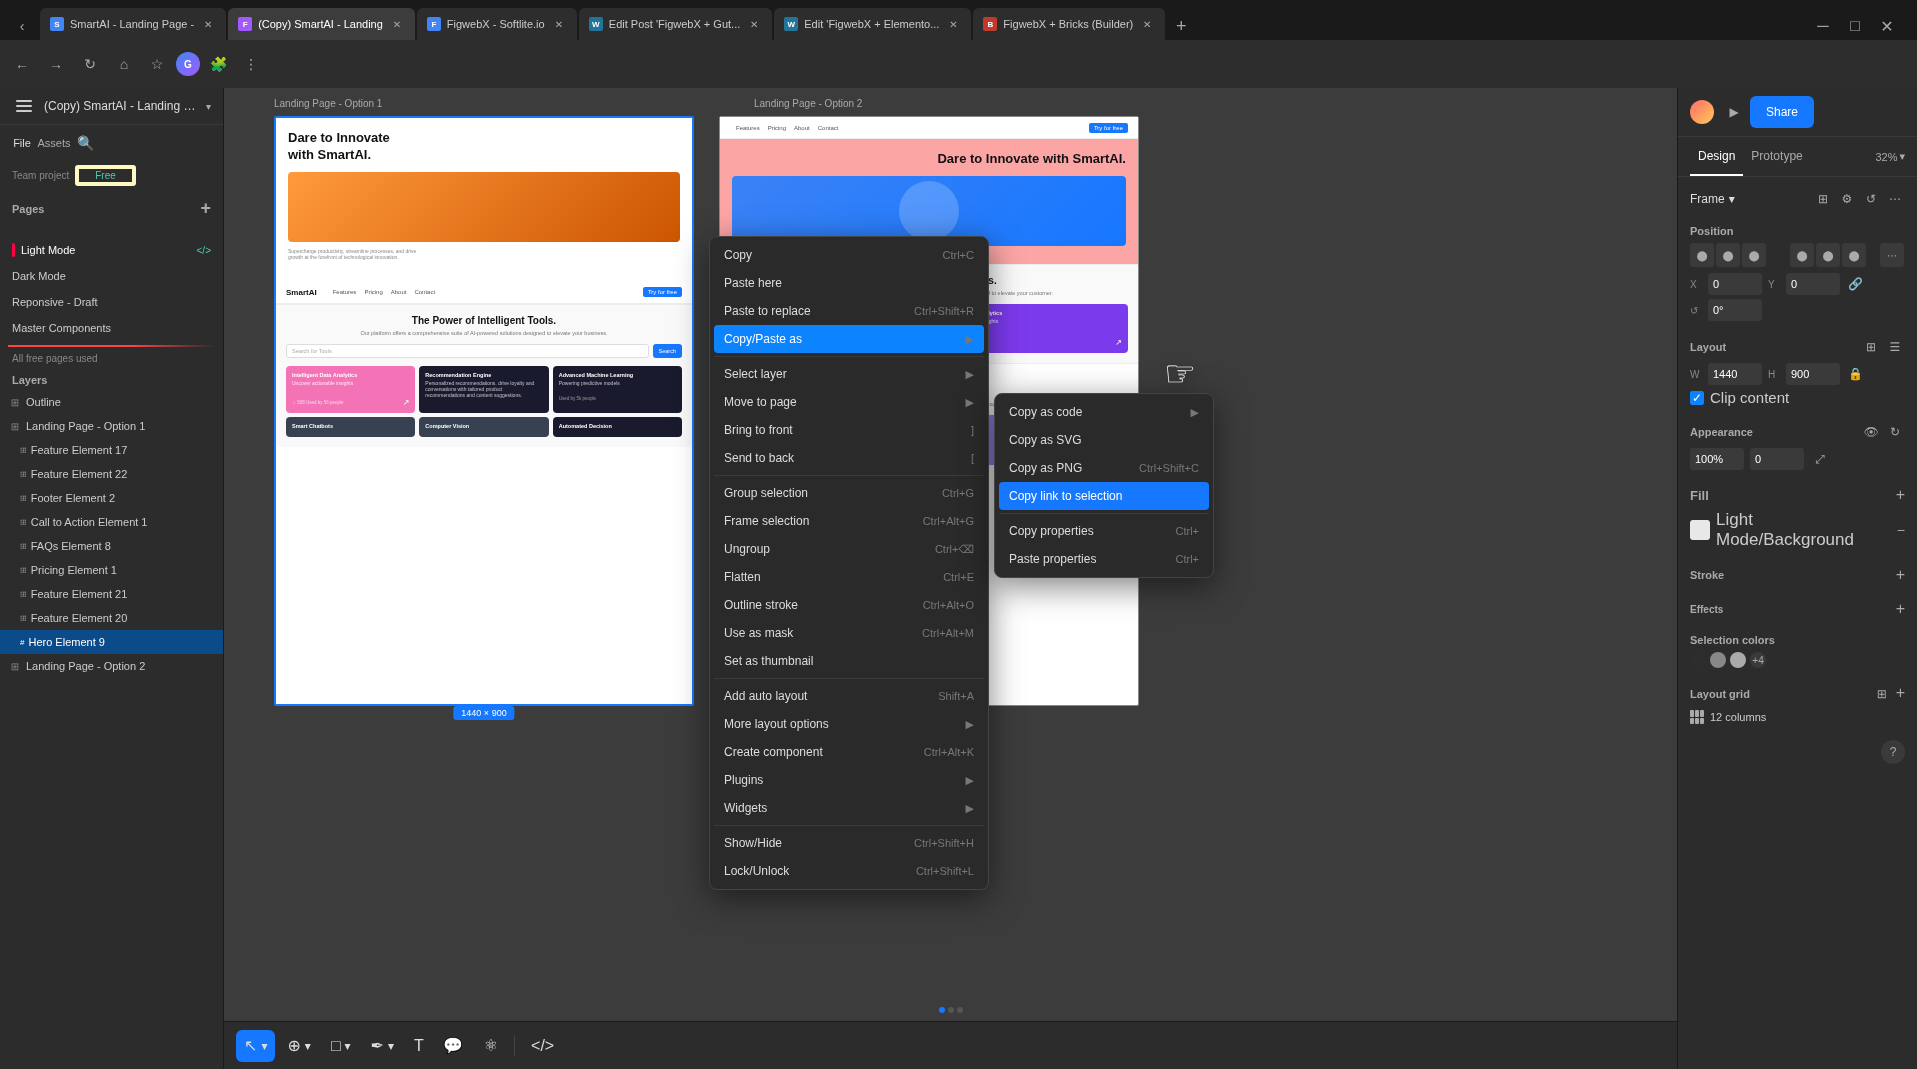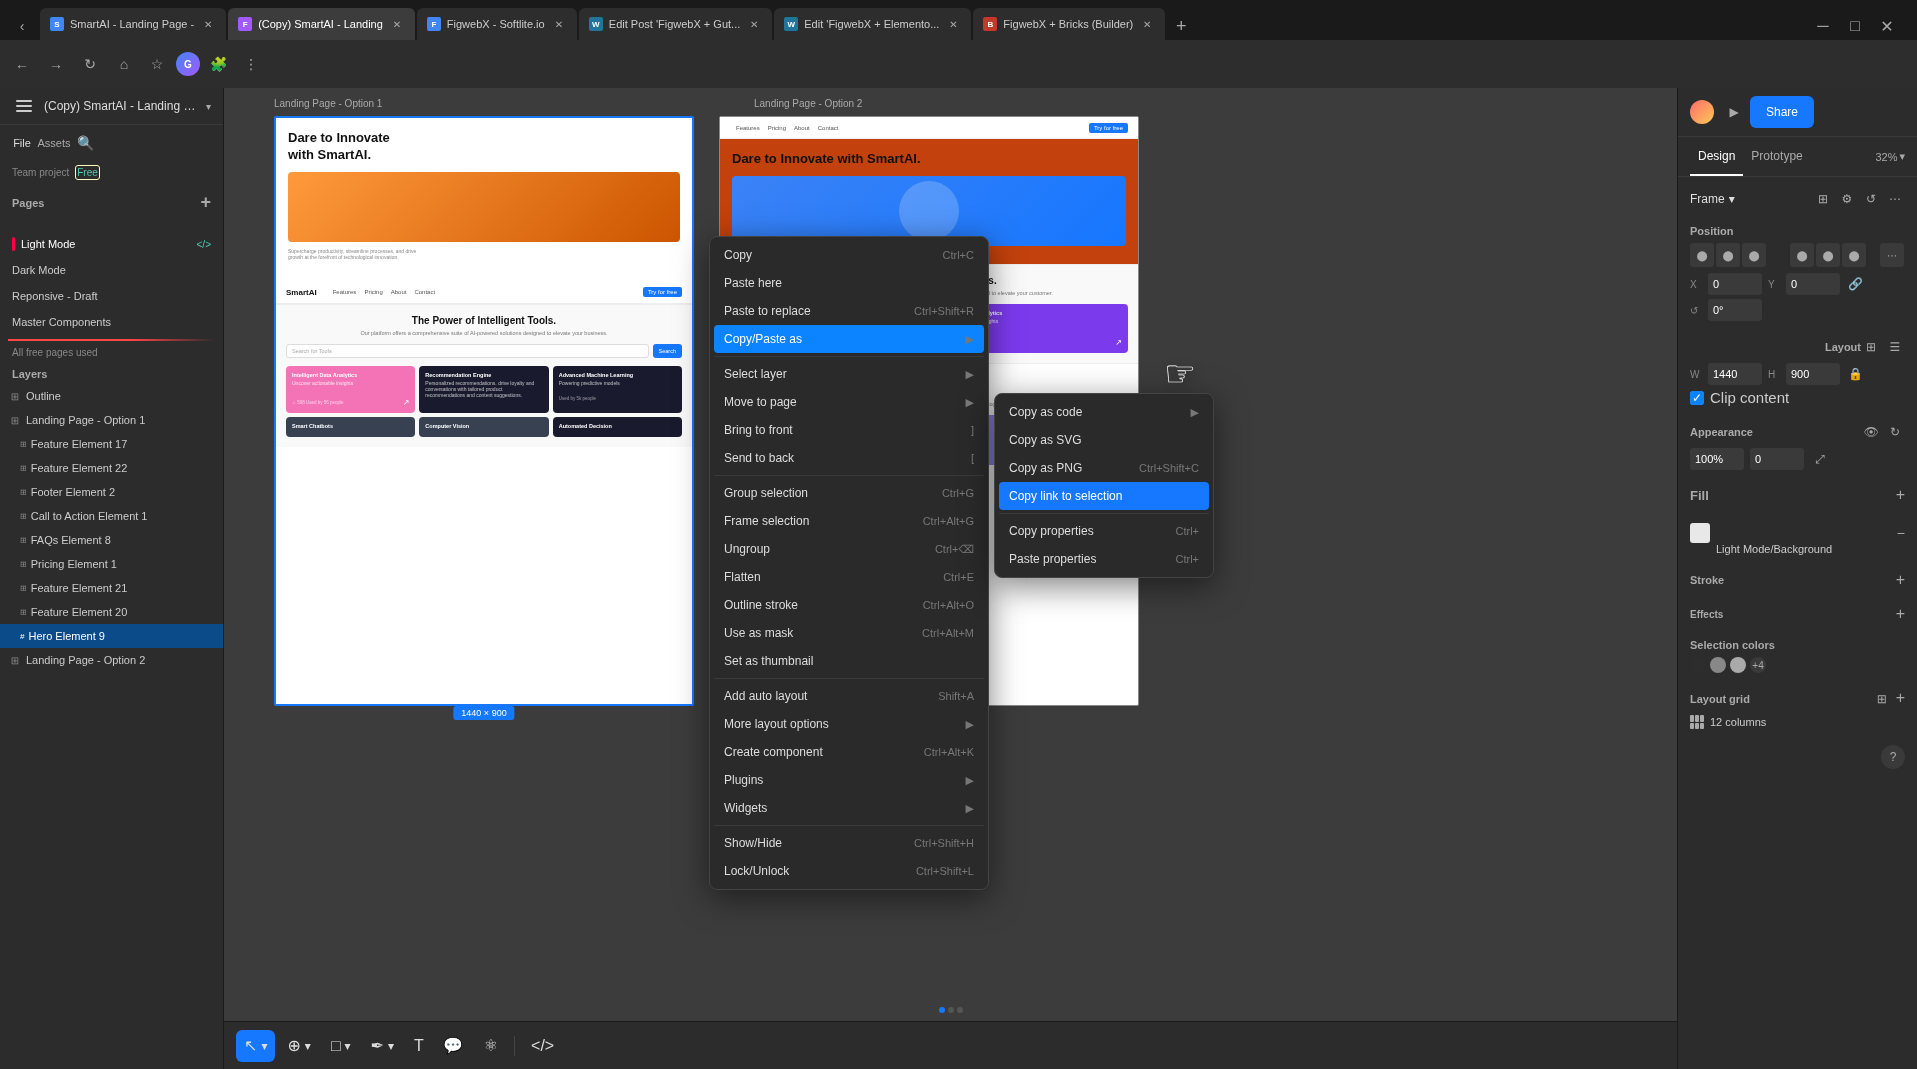--- a/index.html
+++ b/index.html
@@ -73,21 +73,21 @@
     .panel-section-icons { display: flex; gap: 4px; }
     .panel-icon-btn { width: 20px; height: 20px; display: flex; align-items: center; justify-content: center; color: #aaa; font-size: 12px; cursor: pointer; }
 
     .checkbox-row { display: flex; align-items: center; gap: 6px; margin-bottom: 6px; }
     .checkbox { width: 14px; height: 14px; background: #3a3a3a; border: 1px solid #555; border-radius: 2px; display: flex; align-items: center; justify-content: center; cursor: pointer; }
     .checkbox.checked { background: #0c84ff; border-color: #0c84ff; }
     .checkbox-label { font-size: 15px; color: #ccc; }
 
     .fill-row { display: flex; align-items: center; gap: 6px; }
     .fill-swatch { width: 20px; height: 20px; border-radius: 3px; background: #e8e8e8; cursor: pointer; }
-    .fill-name { font-size: 11px; color: #ccc; flex: 1; margin-top: 33px; }
+    .fill-name { font-size: 17px; color: #ccc; flex: 1; }
     .fill-minus { color: #aaa; cursor: pointer; font-size: 14px; }
 
     .section-add { color: #aaa; cursor: pointer; font-size: 16px; }
 
     .grid-row { display: flex; align-items: center; gap: 6px; margin-bottom: 4px; }
     .grid-text { font-size: 11px; color: #ccc; flex: 1; }
 
     .color-dots { display: flex; gap: 4px; }
     .color-dot { width: 16px; height: 16px; border-radius: 50%; cursor: pointer; }
     .color-dot-plus { width: 16px; height: 16px; border-radius: 50%; background: #3a3a3a; display: flex; align-items: center; justify-content: center; color: #aaa; font-size: 10px; cursor: pointer; }
@@ -208,21 +208,21 @@
     </div>
 
     <div class="sidebar-icons-row">
       <div class="sidebar-icon-btn active" style="font-size:11px;color:#ddd;">File</div>
       <div class="sidebar-icon-btn" style="font-size:11px;color:#aaa;">Assets</div>
       <div class="sidebar-icon-btn">🔍</div>
     </div>
 
     <div style="padding: 4px 12px; display:flex; align-items:center; gap:6px;">
       <span style="font-size:10px;color:#888;">Team project</span>
-      <span style="font-size:10px;color:#4ec9b0;border:1px solid #fef9c3;padding:1px 1px;border-radius:3px;">Free</span>
+      <span style="font-size:10px;color:#4ec9b0;border:4px solid #fef9c3;padding:1px 16px;border-radius:3px;">Free</span>
     </div>
 
     <div class="sidebar-section">
       <div class="sidebar-header">
         <span>Pages</span>
         <span class="sidebar-add">+</span>
       </div>
     </div>
 
     <div class="pages-section">
@@ -384,21 +384,21 @@
       <div style="height:22px;background:#fff;display:flex;align-items:center;padding:0 10px;gap:10px;border-bottom:1px solid #eee;">
         <div style="display:flex;gap:8px;margin-left:6px;">
           <span style="font-size:6px;color:#555;">Features</span>
           <span style="font-size:6px;color:#555;">Pricing</span>
           <span style="font-size:6px;color:#555;">About</span>
           <span style="font-size:6px;color:#555;">Contact</span>
         </div>
         <div style="margin-left:auto;background:#1677ff;color:#fff;font-size:6px;padding:2px 5px;border-radius:2px;">Try for free</div>
       </div>
 
-      <div style="padding:12px;background:#c2410c;">
+      <div style="padding:12px;background:#fca5a5;text-align:right;">
         <div style="font-size:13px;font-weight:700;color:#111;line-height:1.3;margin-bottom:8px;">Dare to Innovate with SmartAI.</div>
         <div style="width:100%;height:70px;background:linear-gradient(135deg,#3b82f6,#1677ff);border-radius:4px;margin-bottom:6px;display:flex;align-items:center;justify-content:center;">
           <div style="width:60px;height:60px;background:rgba(255,255,255,0.2);border-radius:50%;"></div>
         </div>
       </div>
 
       <div style="padding:10px;background:#f9f9f9;border-top:1px solid #eee;">
         <div style="font-size:10px;font-weight:700;color:#111;text-align:center;margin-bottom:4px;">The Power of SmartAI Tools.</div>
         <div style="font-size:5.5px;color:#777;text-align:center;margin-bottom:8px;">Our platform offers a comprehensive suite of AI-powered solutions designed to elevate your customer.</div>
 
@@ -626,21 +626,21 @@
           <div style="width:20px;height:20px;display:flex;align-items:center;justify-content:center;color:#aaa;">🔗</div>
         </div>
 
         <div style="display:flex;align-items:center;gap:6px;">
           <span style="font-size:10px;color:#888;width:12px;">↺</span>
           <div class="wh-input">0°</div>
         </div>
       </div>
 
       <div class="panel-section">
-        <div style="display:flex;align-items:center;justify-content:flex-end;margin-bottom:6px;">
+        <div style="display:flex;align-items:center;justify-content:space-between;margin-bottom:6px;">
           <span style="font-size:11px;color:#aaa;font-weight:600;">Layout</span>
           <div style="display:flex;gap:4px;">
             <div class="panel-icon-btn">⊞</div>
             <div class="panel-icon-btn">☰</div>
           </div>
         </div>
         <div style="display:flex;align-items:center;gap:6px;margin-bottom:4px;">
           <span style="font-size:10px;color:#888;width:12px;">W</span>
           <div class="wh-input">1440</div>
           <span style="font-size:10px;color:#888;width:12px;">H</span>

